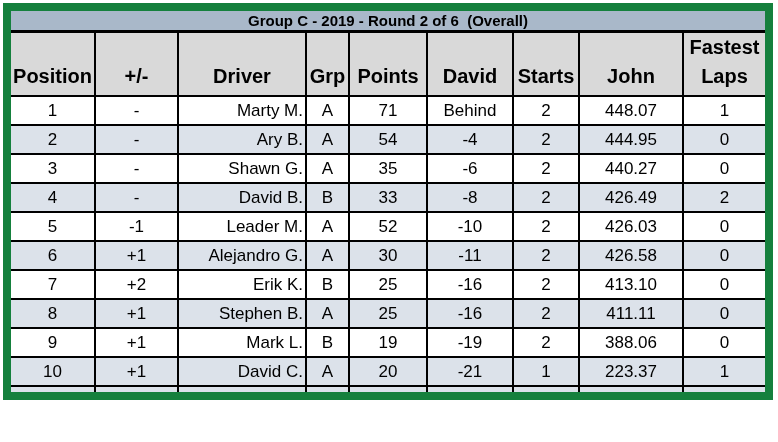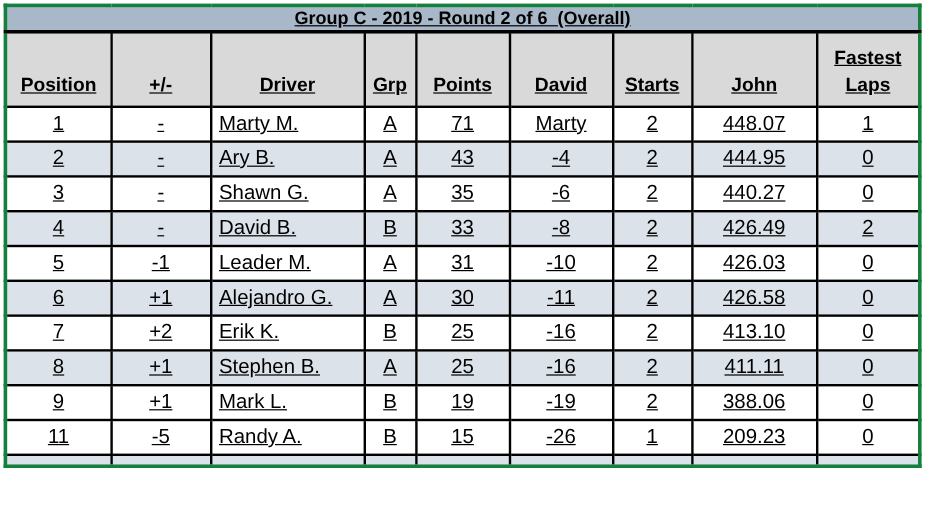--- a/index.html
+++ b/index.html
@@ -12,22 +12,21 @@
     font-family: "Liberation Sans", sans-serif;
   }
   .sheet {
     position: absolute;
     left: 3px;
     top: 3px;
   }
   table.standings {
     border-collapse: collapse;
     table-layout: fixed;
-    border: 3px solid #15803d;
-    text-decoration: underline;
+    border: 8px solid #15803d;
   }
   table.standings td, table.standings th {
     border: 2px solid #000000;
     color: #000000;
     overflow: hidden;
     box-sizing: border-box;
   }
   
   col.c-position { width: 88px; }
   col.c-change   { width: 83px; }
@@ -48,35 +47,35 @@
     font-size: 15px;
     white-space: pre;
     border-bottom: 3px solid #000000;
   }
   tr.header-row th {
     background: #d9d9d9;
     height: 62px;
     vertical-align: bottom;
     text-align: center;
     font-weight: bold;
-    font-size: 16px;
+    font-size: 20px;
     padding: 0 2px 4px 2px;
     line-height: 1.45;
   }
   tr.data-row td {
     height: 29px;
     text-align: center;
     vertical-align: middle;
     font-size: 17px;
     background: #ffffff;
     padding: 0 2px;
     white-space: nowrap;
   }
   tr.data-row td:nth-child(3) {
-    text-align: left;
+    text-align: right;
     padding-left: 6px;
   }
   tr.data-row.alt td {
     background: #dce2ea;
   }
   tr.partial-row td {
     height: 10px;
     background: #dce2ea;
     padding: 0;
   }
@@ -112,31 +111,31 @@
         <th>John</th>
         <th>Fastest Laps</th>
       </tr>
 
       <tr class="data-row">
     <td>1</td>
     <td>-</td>
     <td>Marty M.</td>
     <td>A</td>
     <td>71</td>
-    <td>Marty</td>
+    <td>Behind</td>
     <td>2</td>
     <td>448.07</td>
     <td>1</td>
   </tr>
         <tr class="data-row alt">
     <td>2</td>
     <td>-</td>
     <td>Ary B.</td>
     <td>A</td>
-    <td>43</td>
+    <td>54</td>
     <td>-4</td>
     <td>2</td>
     <td>444.95</td>
     <td>0</td>
   </tr>
         <tr class="data-row">
     <td>3</td>
     <td>-</td>
     <td>Shawn G.</td>
     <td>A</td>
@@ -155,21 +154,21 @@
     <td>-8</td>
     <td>2</td>
     <td>426.49</td>
     <td>2</td>
   </tr>
         <tr class="data-row">
     <td>5</td>
     <td>-1</td>
     <td>Leader M.</td>
     <td>A</td>
-    <td>31</td>
+    <td>52</td>
     <td>-10</td>
     <td>2</td>
     <td>426.03</td>
     <td>0</td>
   </tr>
         <tr class="data-row alt">
     <td>6</td>
     <td>+1</td>
     <td>Alejandro G.</td>
     <td>A</td>
@@ -205,30 +204,30 @@
     <td>9</td>
     <td>+1</td>
     <td>Mark L.</td>
     <td>B</td>
     <td>19</td>
     <td>-19</td>
     <td>2</td>
     <td>388.06</td>
     <td>0</td>
   </tr>
-        <tr class="data-row">
-    <td>11</td>
-    <td>-5</td>
-    <td>Randy A.</td>
-    <td>B</td>
-    <td>15</td>
-    <td>-26</td>
-    <td>1</td>
-    <td>209.23</td>
-    <td>0</td>
+        <tr class="data-row alt">
+    <td>10</td>
+    <td>+1</td>
+    <td>David C.</td>
+    <td>A</td>
+    <td>20</td>
+    <td>-21</td>
+    <td>1</td>
+    <td>223.37</td>
+    <td>1</td>
   </tr>
         <tr class="data-row alt partial-row">
         <td></td>
           <td></td>
         <td></td>
           <td></td>
         <td></td>
           <td></td>
         <td></td>
           <td></td>

